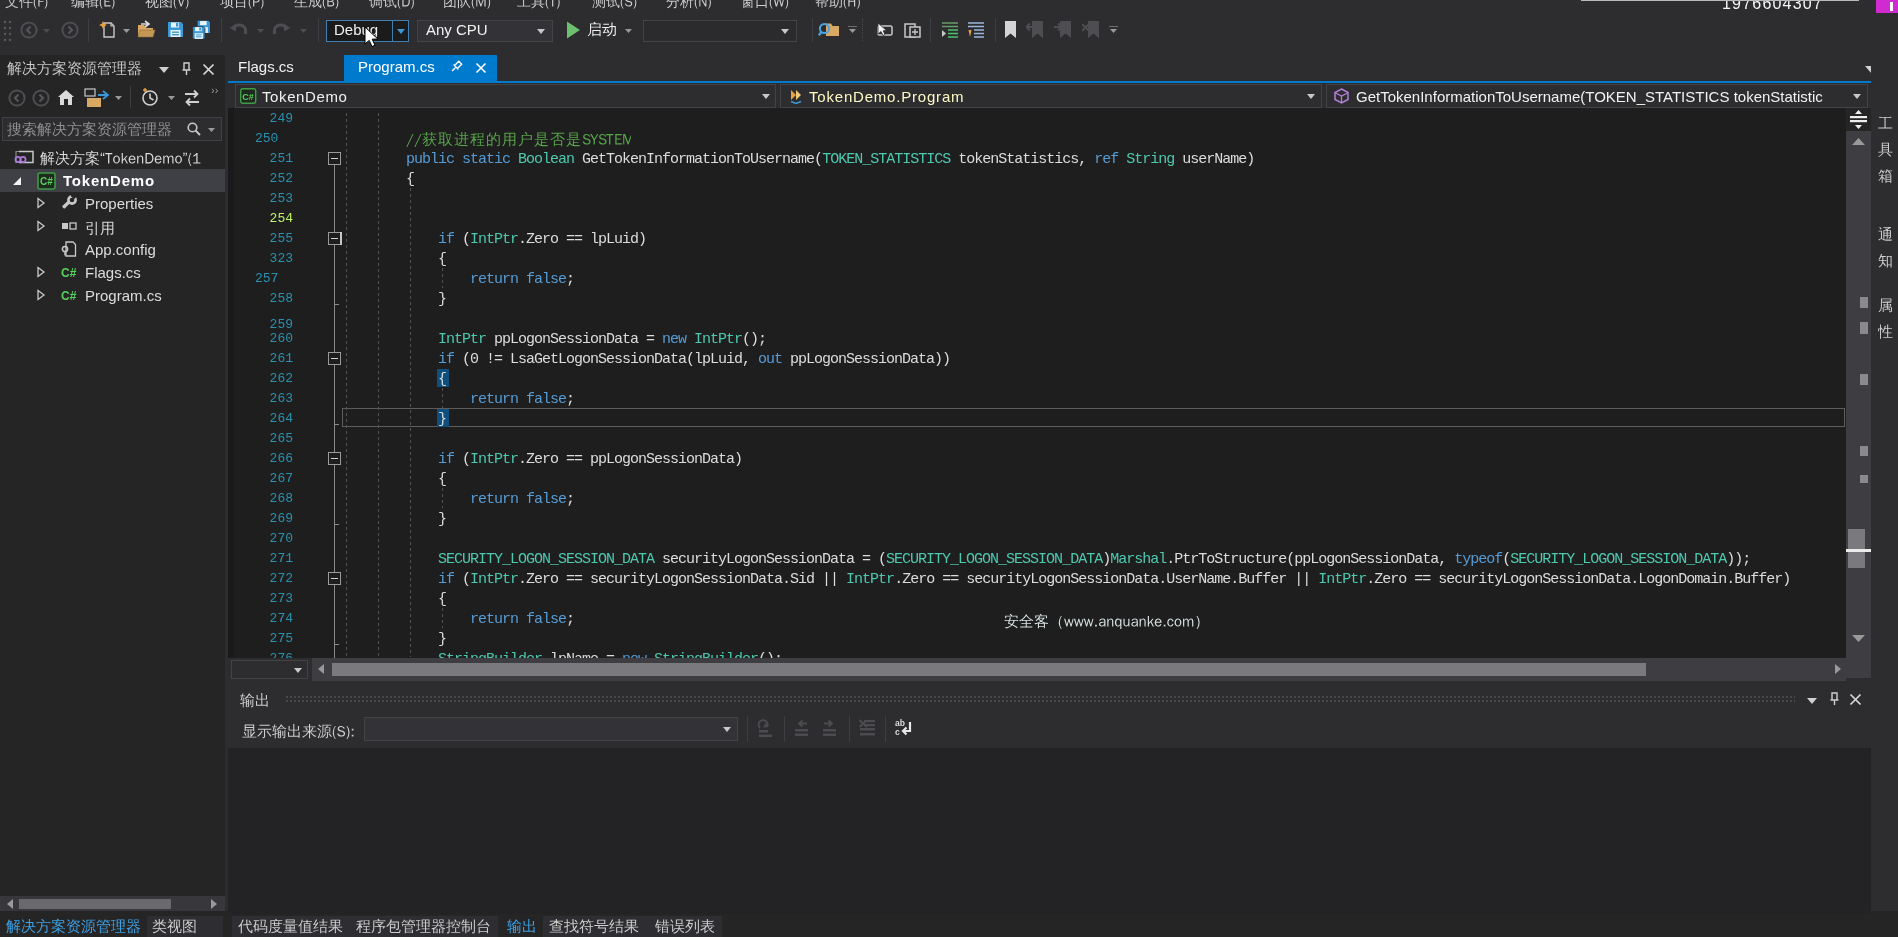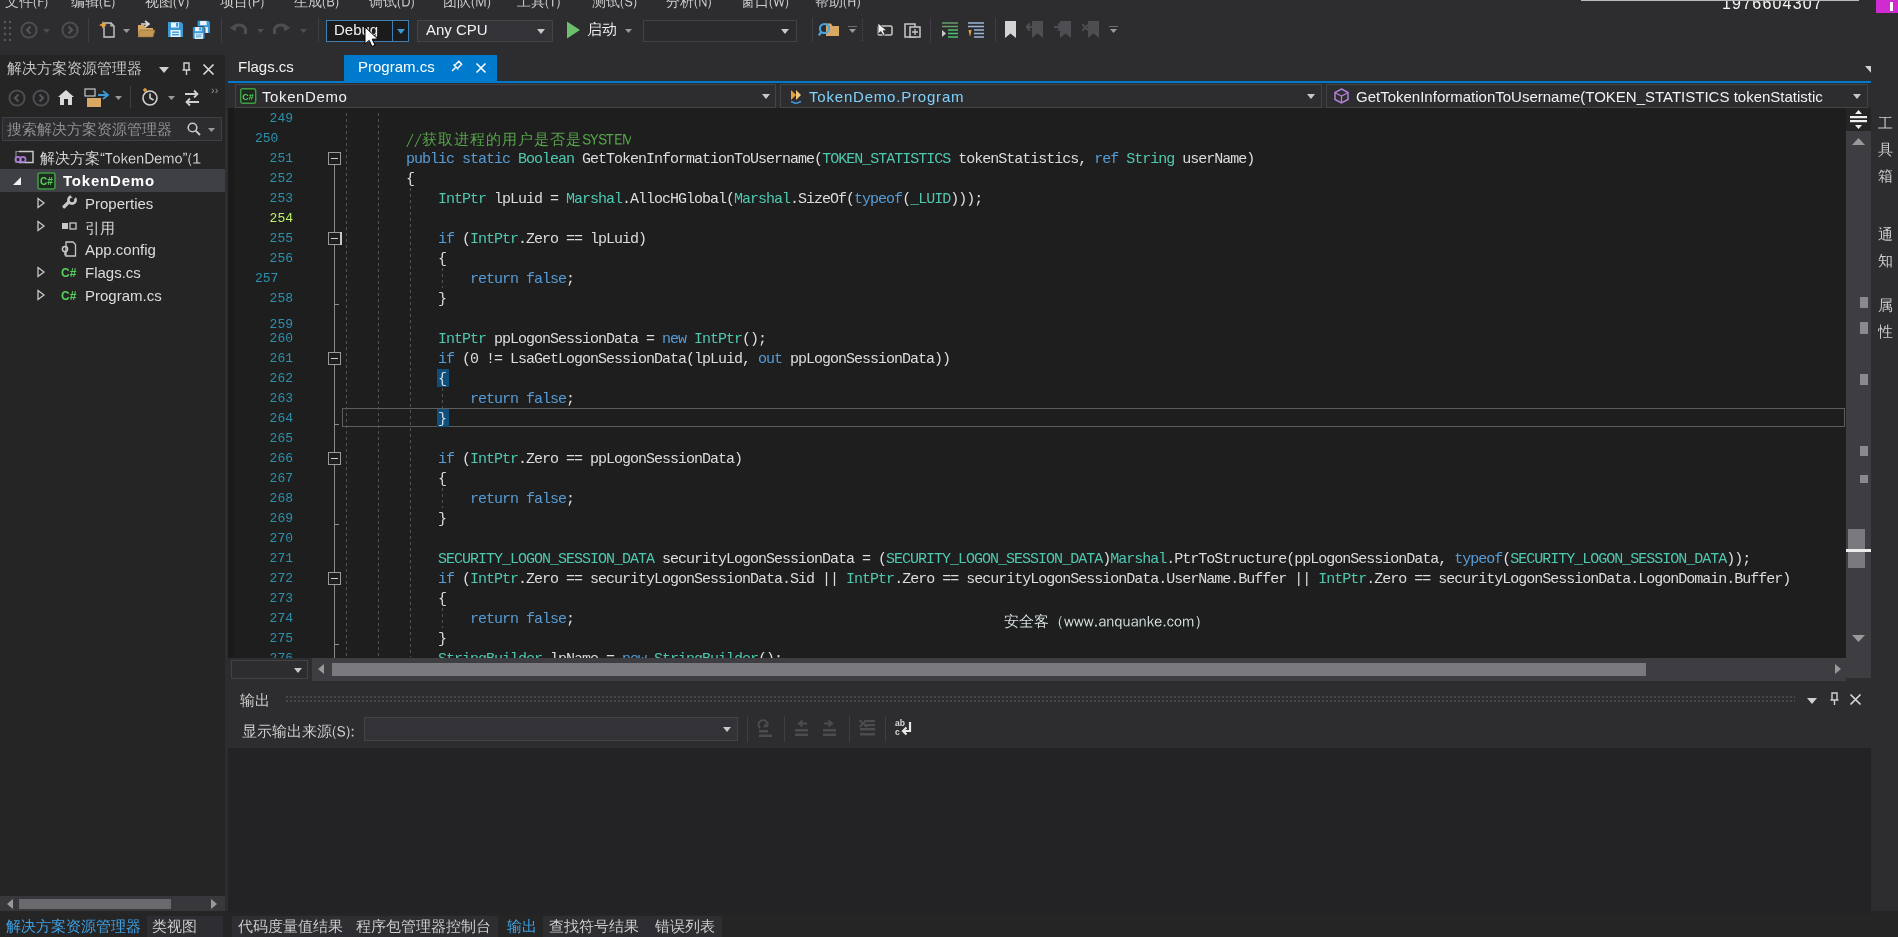--- a/index.html
+++ b/index.html
@@ -676,21 +676,21 @@
   </svg>
 <div style="position:absolute;left:262px;top:88px;font:15px 'Liberation Sans',sans-serif;color:#f1f1f1;letter-spacing:.6px">TokenDemo</div>
 <svg style="position:absolute;left:761px;top:93px" width="10" height="7">
     <path d="M1 1 L5 6 L9 1z" fill="#c8c8c8"></path>
   </svg>
 <svg style="position:absolute;left:787px;top:88px" width="18" height="16">
 <path d="M4 2 L9 7 L4 12 Z" fill="#e8a33d"></path>
     <path d="M9 2 L14 7 L9 12 Z" fill="#edc87a"></path>
 <path d="M4 13.5 L9 15.5 L14 13.5" fill="none" stroke="#3b99d8" stroke-width="1.5"></path>
   </svg>
-<div style="position:absolute;left:809px;top:88px;font:15px 'Liberation Sans',sans-serif;color:#7dd3fc;letter-spacing:.8px">TokenDemo.Program</div>
+<div style="position:absolute;left:809px;top:88px;font:15px 'Liberation Sans',sans-serif;color:#fef9c3;letter-spacing:.8px">TokenDemo.Program</div>
 <svg style="position:absolute;left:1306px;top:93px" width="10" height="7">
     <path d="M1 1 L5 6 L9 1z" fill="#c8c8c8"></path>
   </svg>
 <svg style="position:absolute;left:1333px;top:88px" width="17" height="16">
 <path d="M8.5 1 L15 4.5 L15 11.5 L8.5 15 L2 11.5 L2 4.5 Z" fill="#2d2d30" stroke="#b180d7" stroke-width="1.5"></path>
 <path d="M2.5 5 L8.5 8 L14.5 5 M8.5 8 L8.5 14.5" fill="none" stroke="#b180d7" stroke-width="1.3"></path>
   </svg>
 <div style="position:absolute;left:1356px;top:88px;font:15px 'Liberation Sans',sans-serif;color:#f1f1f1;width:492px;overflow:hidden;white-space:nowrap">GetTokenInformationToUsername(TOKEN_STATISTICS tokenStatistic</div>
 <svg style="position:absolute;left:1852px;top:93px" width="10" height="7">
     <path d="M1 1 L5 6 L9 1z" fill="#c8c8c8"></path>
@@ -722,21 +722,21 @@
 <div style="position:absolute;left:334px;top:424px;width:5px;height:1px;background:#8a8a8a"></div>
 <div style="position:absolute;left:334px;top:524px;width:5px;height:1px;background:#8a8a8a"></div>
 <div style="position:absolute;left:334px;top:644px;width:5px;height:1px;background:#8a8a8a"></div>
 <div style="position:absolute;left:255px;top:111px;width:38px;text-align:right;font:13px 'Liberation Mono',monospace;color:#2b91af">249</div>
 <div style="position:absolute;left:255px;top:131px;width:38px;font:13px 'Liberation Mono',monospace;color:#2b91af">250</div>
 <div style="position:absolute;left:255px;top:151px;width:38px;text-align:right;font:13px 'Liberation Mono',monospace;color:#2b91af">251</div>
 <div style="position:absolute;left:255px;top:171px;width:38px;text-align:right;font:13px 'Liberation Mono',monospace;color:#2b91af">252</div>
 <div style="position:absolute;left:255px;top:191px;width:38px;text-align:right;font:13px 'Liberation Mono',monospace;color:#2b91af">253</div>
 <div style="position:absolute;left:255px;top:211px;width:38px;text-align:right;font:13px 'Liberation Mono',monospace;color:#bef264">254</div>
 <div style="position:absolute;left:255px;top:231px;width:38px;text-align:right;font:13px 'Liberation Mono',monospace;color:#2b91af">255</div>
-<div style="position:absolute;left:255px;top:251px;width:38px;text-align:right;font:13px 'Liberation Mono',monospace;color:#2b91af">256</div>
+<div style="position:absolute;left:255px;top:251px;width:38px;text-align:right;font:13px 'Liberation Mono',monospace;color:#2b91af">323</div>
 <div style="position:absolute;left:255px;top:271px;width:38px;font:13px 'Liberation Mono',monospace;color:#2b91af">257</div>
 <div style="position:absolute;left:255px;top:291px;width:38px;text-align:right;font:13px 'Liberation Mono',monospace;color:#2b91af">258</div>
 <div style="position:absolute;left:255px;top:317px;width:38px;text-align:right;font:13px 'Liberation Mono',monospace;color:#2b91af">259</div>
 <div style="position:absolute;left:255px;top:331px;width:38px;text-align:right;font:13px 'Liberation Mono',monospace;color:#2b91af">260</div>
 <div style="position:absolute;left:255px;top:351px;width:38px;text-align:right;font:13px 'Liberation Mono',monospace;color:#2b91af">261</div>
 <div style="position:absolute;left:255px;top:371px;width:38px;text-align:right;font:13px 'Liberation Mono',monospace;color:#2b91af">262</div>
 <div style="position:absolute;left:255px;top:391px;width:38px;text-align:right;font:13px 'Liberation Mono',monospace;color:#2b91af">263</div>
 <div style="position:absolute;left:255px;top:411px;width:38px;text-align:right;font:13px 'Liberation Mono',monospace;color:#2b91af">264</div>
 <div style="position:absolute;left:255px;top:431px;width:38px;text-align:right;font:13px 'Liberation Mono',monospace;color:#2b91af">265</div>
 <div style="position:absolute;left:255px;top:451px;width:38px;text-align:right;font:13px 'Liberation Mono',monospace;color:#2b91af">266</div>
@@ -747,21 +747,20 @@
 <div style="position:absolute;left:255px;top:551px;width:38px;text-align:right;font:13px 'Liberation Mono',monospace;color:#2b91af">271</div>
 <div style="position:absolute;left:255px;top:571px;width:38px;text-align:right;font:13px 'Liberation Mono',monospace;color:#2b91af">272</div>
 <div style="position:absolute;left:255px;top:591px;width:38px;text-align:right;font:13px 'Liberation Mono',monospace;color:#2b91af">273</div>
 <div style="position:absolute;left:255px;top:611px;width:38px;text-align:right;font:13px 'Liberation Mono',monospace;color:#2b91af">274</div>
 <div style="position:absolute;left:255px;top:631px;width:38px;text-align:right;font:13px 'Liberation Mono',monospace;color:#2b91af">275</div>
 <div style="position:absolute;left:255px;top:651px;width:38px;text-align:right;font:13px 'Liberation Mono',monospace;color:#2b91af">276</div>
 <div style="position:absolute;left:340px;top:232px;width:2px;height:13px;background:#c8c8c8"></div>
 <div style="position:absolute;left:0;top:0;width:1846px;height:658px;overflow:hidden">
     <div style="position:absolute;left:406px;top:151px;font:15px 'Liberation Mono',monospace;letter-spacing:-1px;color:#dcdcdc;white-space:pre"><i style="color:#569cd6">public</i> <i style="color:#569cd6">static</i> <i style="color:#4ec9b0">Boolean</i> GetTokenInformationToUsername(<i style="color:#4ec9b0">TOKEN_STATISTICS</i> tokenStatistics, <i style="color:#569cd6">ref</i> <i style="color:#4ec9b0">String</i> userName)</div>
     <div style="position:absolute;left:406px;top:171px;font:15px 'Liberation Mono',monospace;letter-spacing:-1px;color:#dcdcdc;white-space:pre">{</div>
-    <div style="position:absolute;left:438px;top:191px;font:15px 'Liberation Mono',monospace;letter-spacing:-1px;color:#dcdcdc;white-space:pre"><i style="color:#4ec9b0">IntPtr</i> lpLuid = <i style="color:#4ec9b0">Marshal</i>.AllocHGlobal(<i style="color:#4ec9b0">Marshal</i>.SizeOf(<i style="color:#569cd6">typeof</i>(<i style="color:#4ec9b0">_LUID</i>)));</div>
     <div style="position:absolute;left:438px;top:231px;font:15px 'Liberation Mono',monospace;letter-spacing:-1px;color:#dcdcdc;white-space:pre"><i style="color:#569cd6">if</i> (<i style="color:#4ec9b0">IntPtr</i>.Zero == lpLuid)</div>
     <div style="position:absolute;left:438px;top:251px;font:15px 'Liberation Mono',monospace;letter-spacing:-1px;color:#dcdcdc;white-space:pre">{</div>
     <div style="position:absolute;left:470px;top:271px;font:15px 'Liberation Mono',monospace;letter-spacing:-1px;color:#dcdcdc;white-space:pre"><i style="color:#569cd6">return</i> <i style="color:#569cd6">false</i>;</div>
     <div style="position:absolute;left:438px;top:291px;font:15px 'Liberation Mono',monospace;letter-spacing:-1px;color:#dcdcdc;white-space:pre">}</div>
     <div style="position:absolute;left:438px;top:331px;font:15px 'Liberation Mono',monospace;letter-spacing:-1px;color:#dcdcdc;white-space:pre"><i style="color:#4ec9b0">IntPtr</i> ppLogonSessionData = <i style="color:#569cd6">new</i> <i style="color:#4ec9b0">IntPtr</i>();</div>
     <div style="position:absolute;left:438px;top:351px;font:15px 'Liberation Mono',monospace;letter-spacing:-1px;color:#dcdcdc;white-space:pre"><i style="color:#569cd6">if</i> (0 != LsaGetLogonSessionData(lpLuid, <i style="color:#569cd6">out</i> ppLogonSessionData))</div>
     <div style="position:absolute;left:438px;top:371px;font:15px 'Liberation Mono',monospace;letter-spacing:-1px;color:#dcdcdc;white-space:pre">{</div>
     <div style="position:absolute;left:470px;top:391px;font:15px 'Liberation Mono',monospace;letter-spacing:-1px;color:#dcdcdc;white-space:pre"><i style="color:#569cd6">return</i> <i style="color:#569cd6">false</i>;</div>
     <div style="position:absolute;left:438px;top:411px;font:15px 'Liberation Mono',monospace;letter-spacing:-1px;color:#dcdcdc;white-space:pre">}</div>
     <div style="position:absolute;left:438px;top:451px;font:15px 'Liberation Mono',monospace;letter-spacing:-1px;color:#dcdcdc;white-space:pre"><i style="color:#569cd6">if</i> (<i style="color:#4ec9b0">IntPtr</i>.Zero == ppLogonSessionData)</div>

